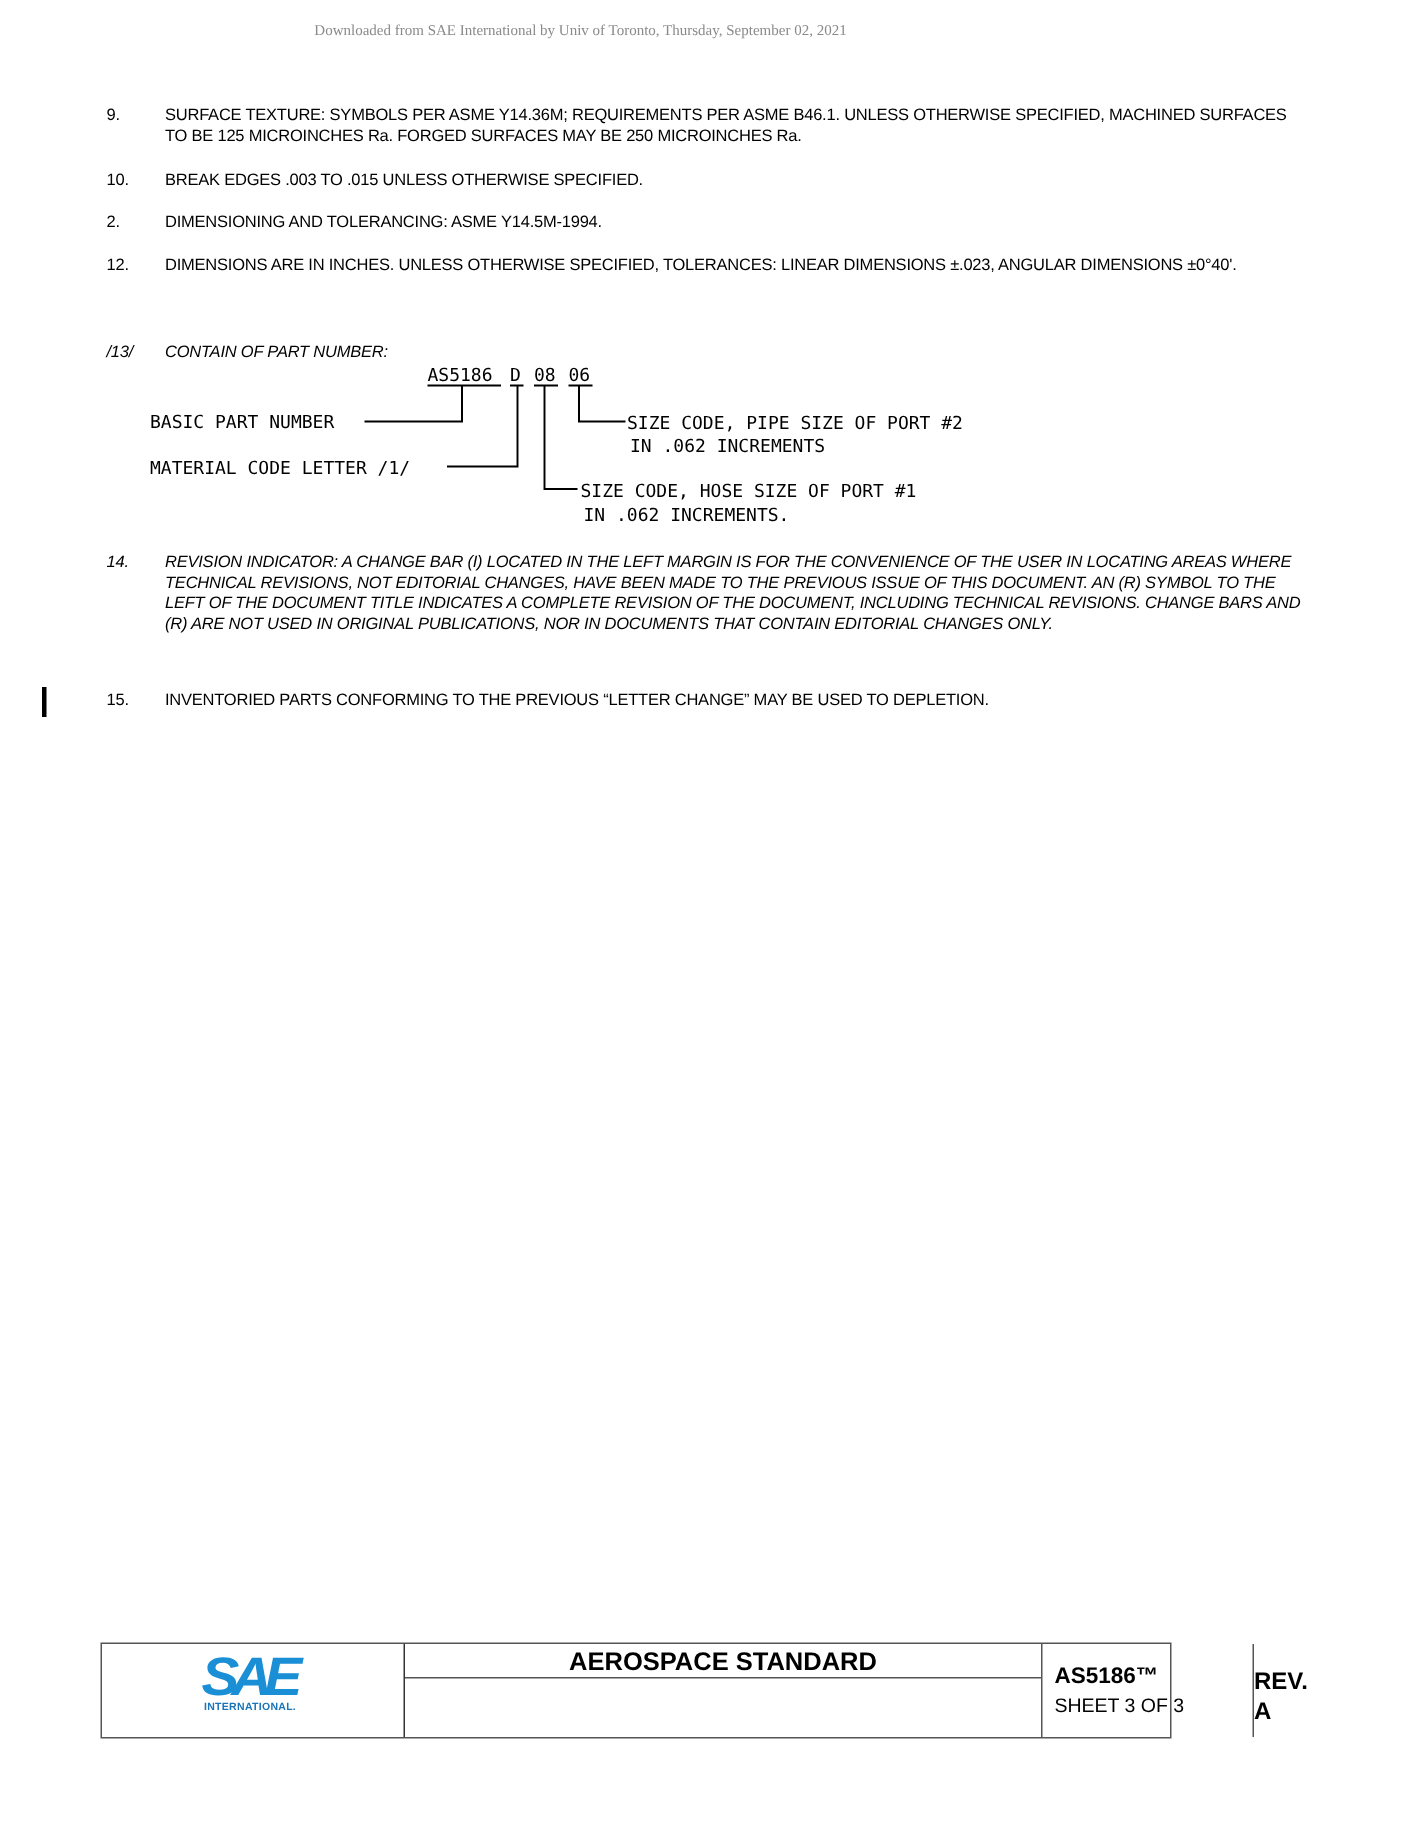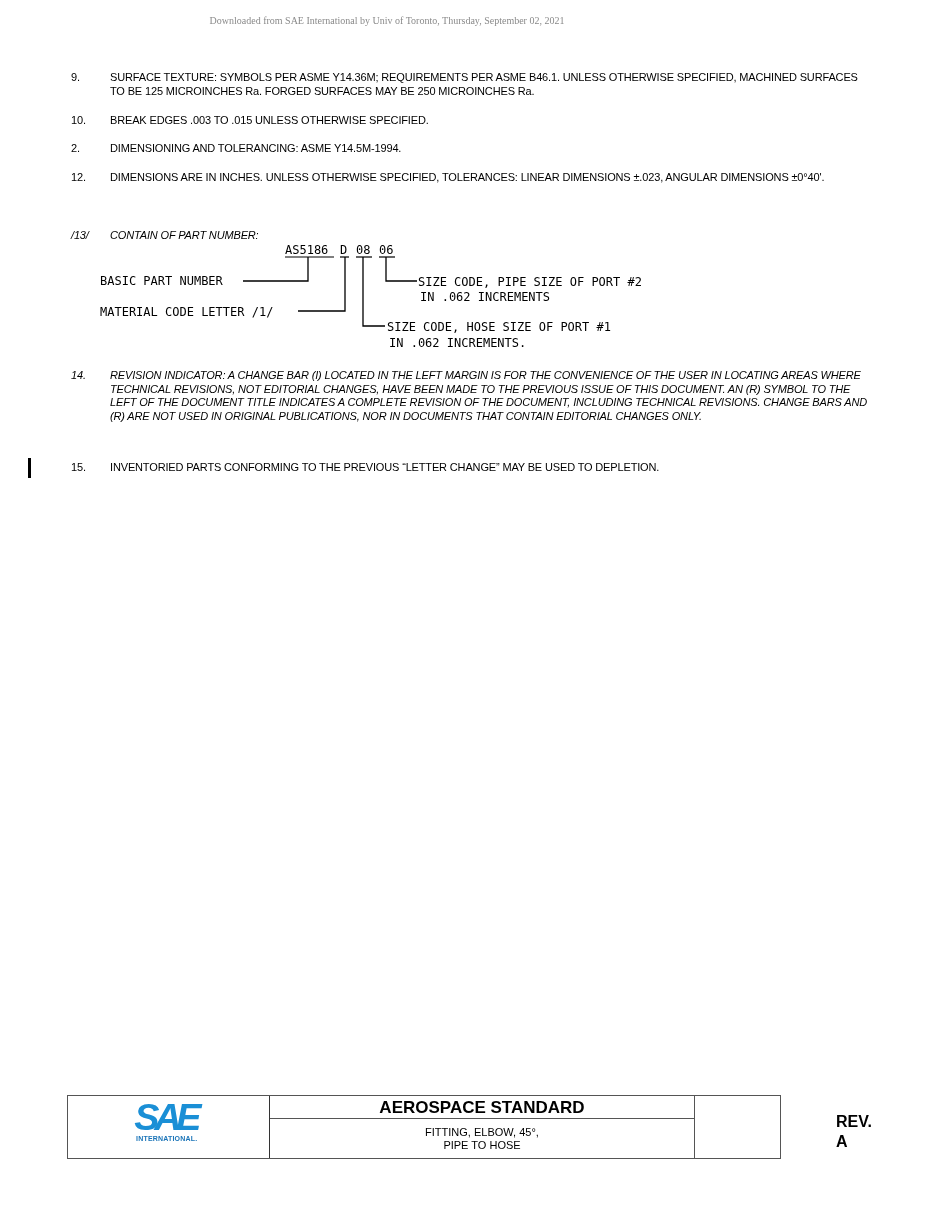--- a/index.html
+++ b/index.html
@@ -101,22 +101,22 @@
 
 <div class="titleblock">
   <div class="tb-cell logo-cell">
     <div class="sae-logo">
       <span class="letters">SAE</span>
       <span class="intl">INTERNATIONAL.</span>
     </div>
   </div>
   <div class="tb-cell title-cell">
     <div class="title-top">AEROSPACE STANDARD</div>
-    <div class="title-sub">
-      <div>FITTING, ELBOW, 45°,</div>
-      <div>PIPE TO HOSE</div>
-    </div>
+  </div>
+  <div class="tb-cell doc-cell">
+    <div class="doc-num">AS5186™</div>
+    <div class="doc-sheet">SHEET 3 OF 3</div>
   </div>
   <div class="tb-cell rev-cell">
     <div>REV.</div>
     <div>A</div>
   </div>
 </div>
 
 </body></html>

